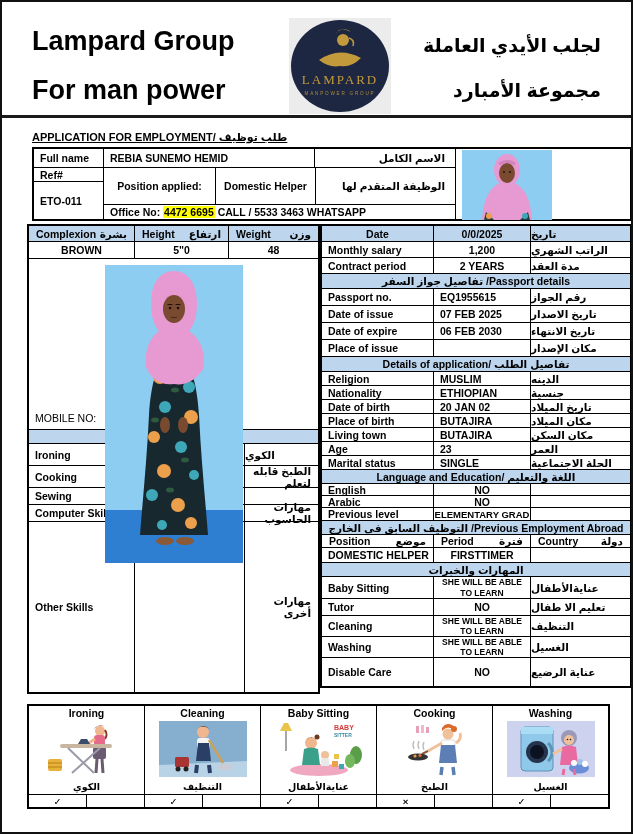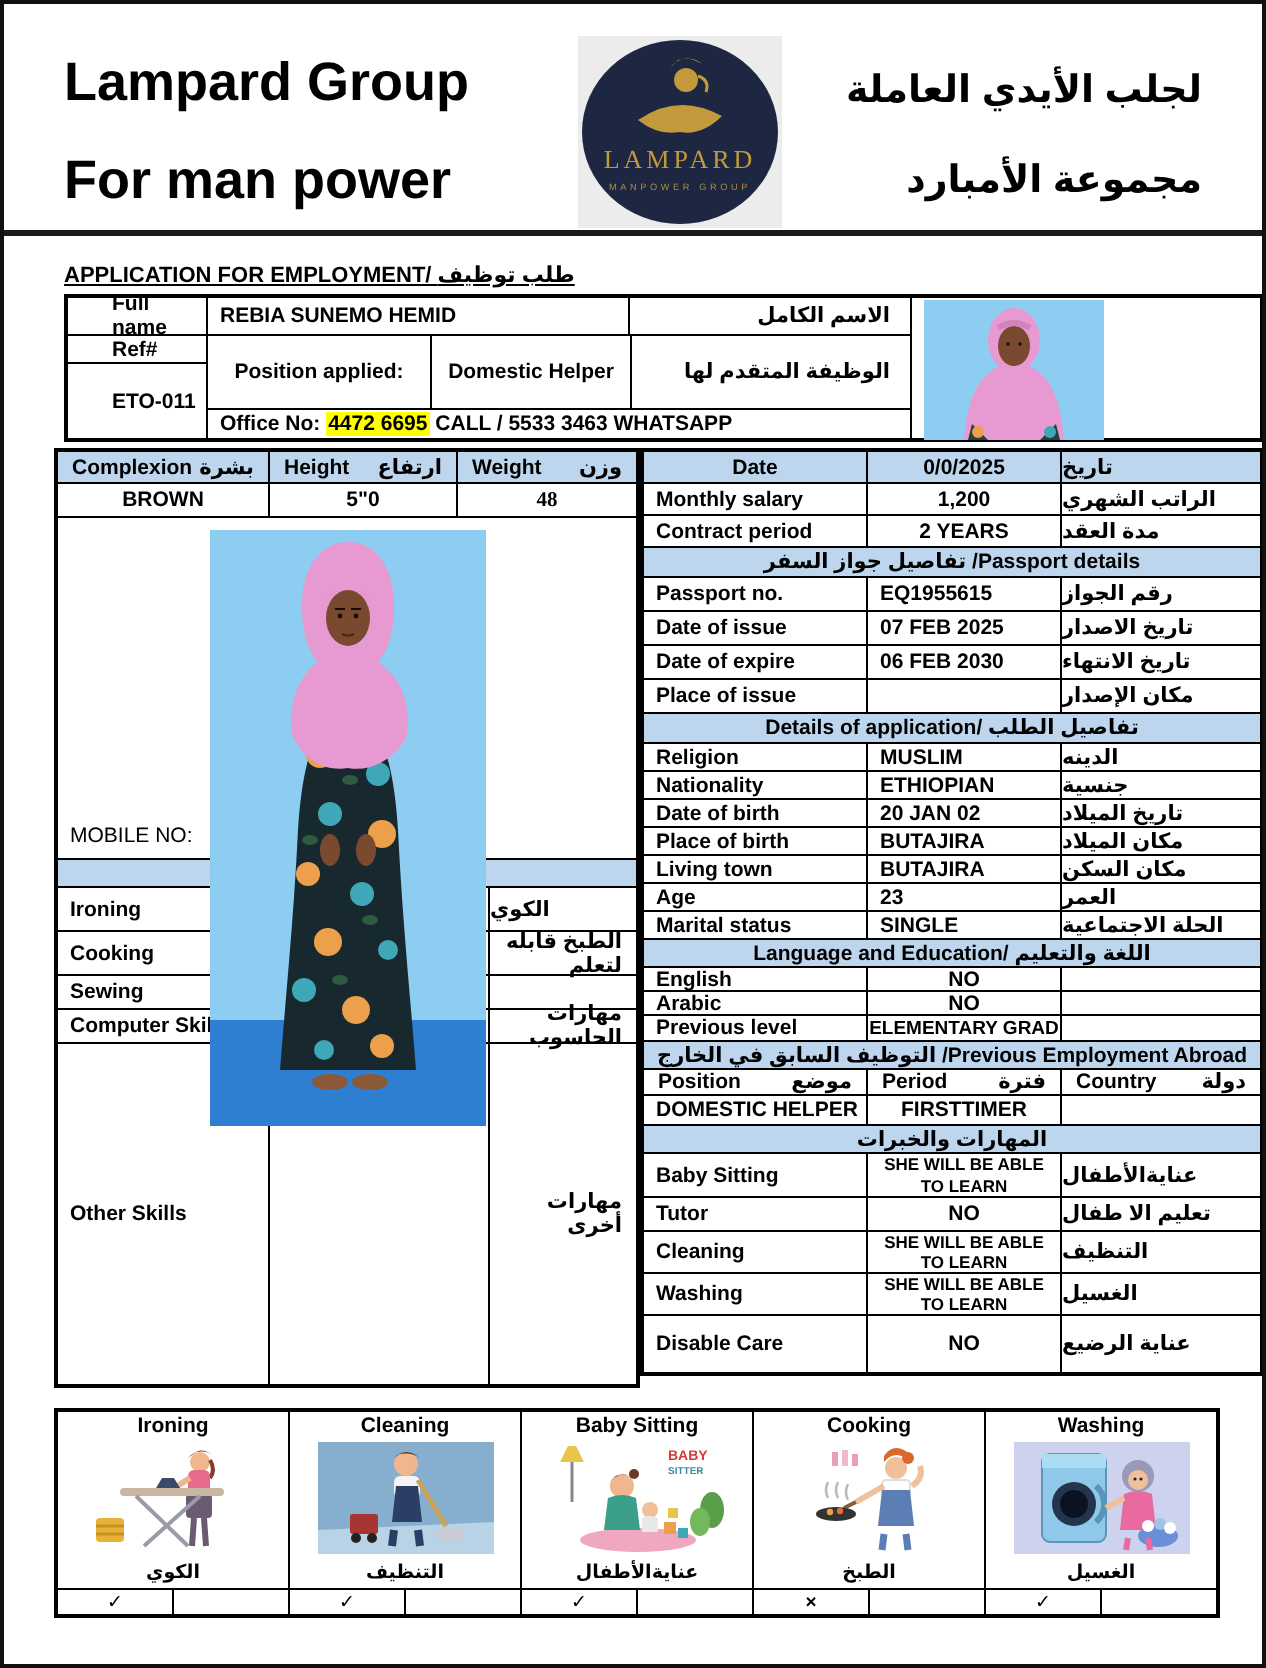--- a/index.html
+++ b/index.html
@@ -21,21 +21,21 @@
   .logo-box { position:absolute; left:287px; top:16px; width:102px; height:76px; }
   .divider { position:absolute; left:0; top:113px; width:633px; height:3px; background:#1a1a1a; }
 
   .app-heading { position:absolute; left:30px; top:129px; font-size:11px; font-weight:bold;
                  text-decoration:underline; }
 
   
   .top-table { position:absolute; left:30px; top:145px; width:600px; height:74px;
                border:2px solid #000; display:flex; font-size:10.5px; font-weight:bold; }
   .tt-c1 { width:70px; border-right:1px solid #000; display:flex; flex-direction:column; }
-  .tt-c1 > div { padding-left:22px; display:flex; align-items:center; }
+  .tt-c1 > div { padding-left:6px; display:flex; align-items:center; }
   .tt-fn { height:19px; border-bottom:1px solid #000; }
   .tt-ref { height:14px; border-bottom:1px solid #000; }
   .tt-eto { flex:1; }
   .tt-mid { width:352px; border-right:1px solid #000; display:flex; flex-direction:column; }
   .tt-r1 { height:19px; border-bottom:1px solid #000; display:flex; }
   .tt-r1 .val { flex:1; display:flex; align-items:center; padding-left:6px; border-right:1px solid #000; }
   .tt-r1 .ar  { width:140px; display:flex; align-items:center; justify-content:flex-end; padding-right:10px; }
   .tt-r2 { height:37px; border-bottom:1px solid #000; display:flex; }
   .tt-r2 .pl { width:112px; border-right:1px solid #000; display:flex; align-items:center; justify-content:center; }
   .tt-r2 .pv { width:100px; border-right:1px solid #000; display:flex; align-items:center; justify-content:center; }
@@ -54,21 +54,21 @@
               font-size:10.5px; font-weight:bold; }
   .trio { height:16px; border-bottom:1px solid #000; display:flex; }
   .trio > div { display:flex; justify-content:space-between; align-items:center; padding:0 7px; }
   .trio .t1 { width:106px; border-right:1px solid #000; }
   .trio .t2 { width:94px;  border-right:1px solid #000; }
   .trio .t3 { flex:1; }
   .trio-vals { height:17px; border-bottom:1px solid #000; display:flex; }
   .trio-vals > div { display:flex; align-items:center; justify-content:center; }
   .trio-vals .t1 { width:106px; border-right:1px solid #000; }
   .trio-vals .t2 { width:94px;  border-right:1px solid #000; }
-  .trio-vals .t3 { flex:1;font-family:Liberation Serif, serif; }
+  .trio-vals .t3 { flex:1; }
   .photo-cell { flex:1; position:relative; border-bottom:1px solid #000; }
   .photo-cell svg { position:absolute; left:50%; top:6px; transform:translateX(-50%); }
   .mobile { position:absolute; left:6px; bottom:5px; font-size:10.5px; font-weight:normal; }
   .sk-hdr { height:14px; border-bottom:1px solid #000; display:flex; align-items:center;
             justify-content:center; font-size:10px; }
   .srow { display:flex; border-bottom:1px solid #000; }
   .srow:last-child { border-bottom:none; flex:1; }
   .srow .s1 { width:106px; border-right:1px solid #000; display:flex; align-items:center; padding-left:6px; }
   .srow .s2 { width:110px; border-right:1px solid #000; display:flex; align-items:center;
               justify-content:center; text-align:center; font-size:8.5px; line-height:1.2; padding:0 6px; }

